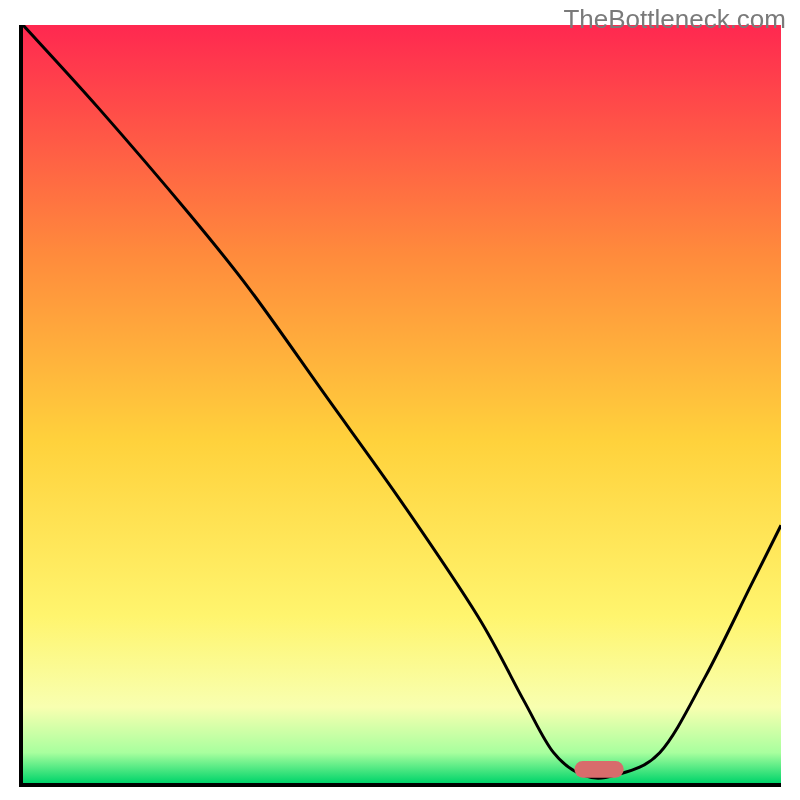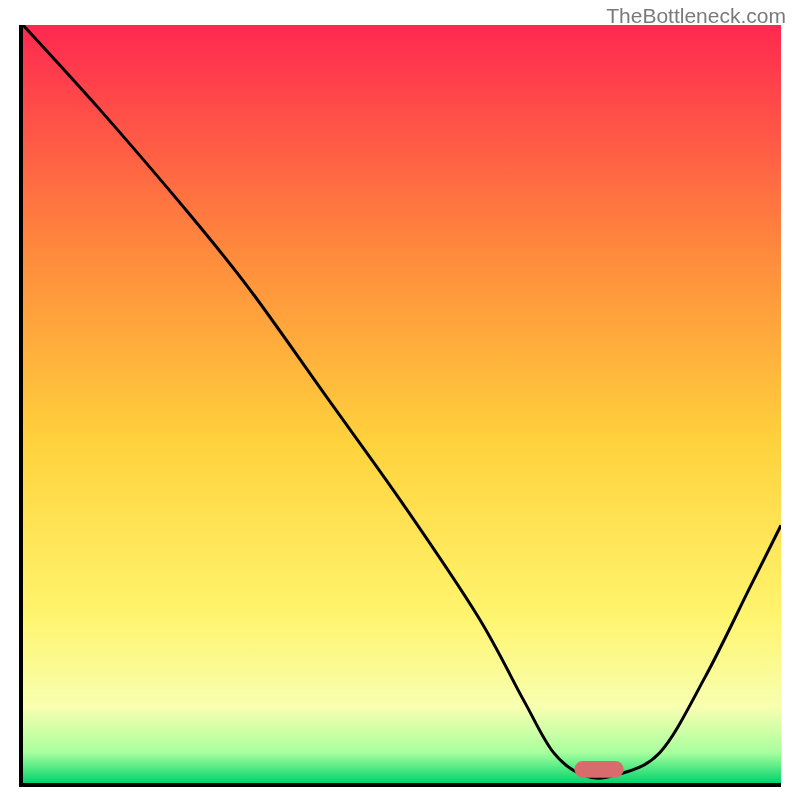--- a/index.html
+++ b/index.html
@@ -11,21 +11,21 @@
   .container {
     width: 800px;
     height: 800px;
     position: relative;
   }
   .watermark {
     position: absolute;
     top: 4px;
     right: 14px;
     color: #7a7a7a;
-    font-size: 21px;
+    font-size: 26px;
     font-weight: 400;
     z-index: 10;
   }
   .plot-frame {
     position: absolute;
     left: 19px;
     top: 25px;
     width: 762px;
     height: 762px;
     border-left: 4px solid #000;

